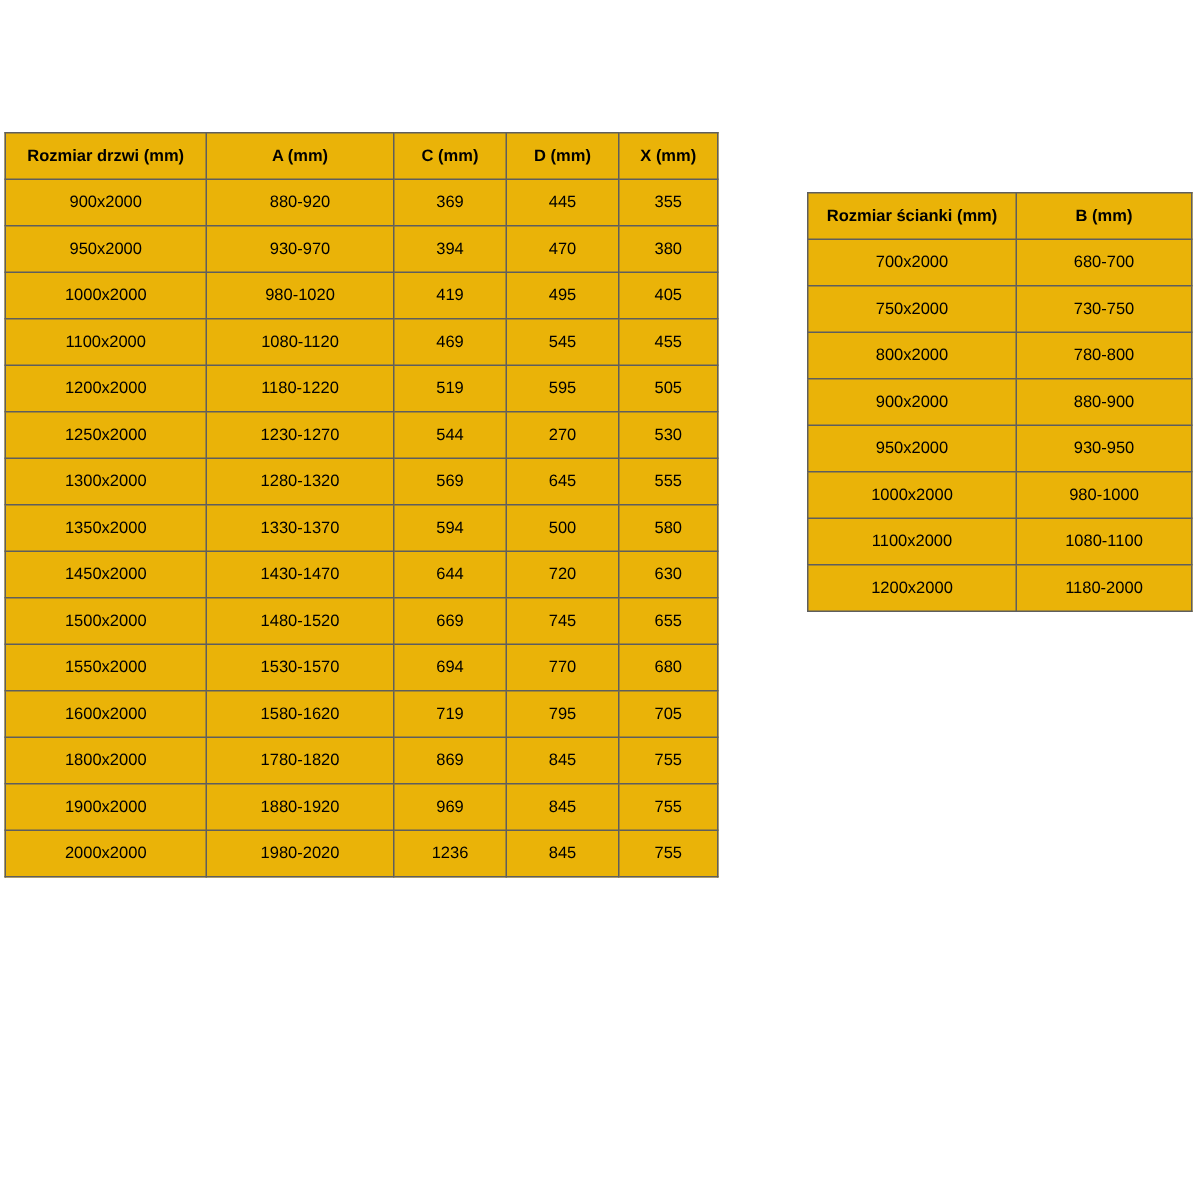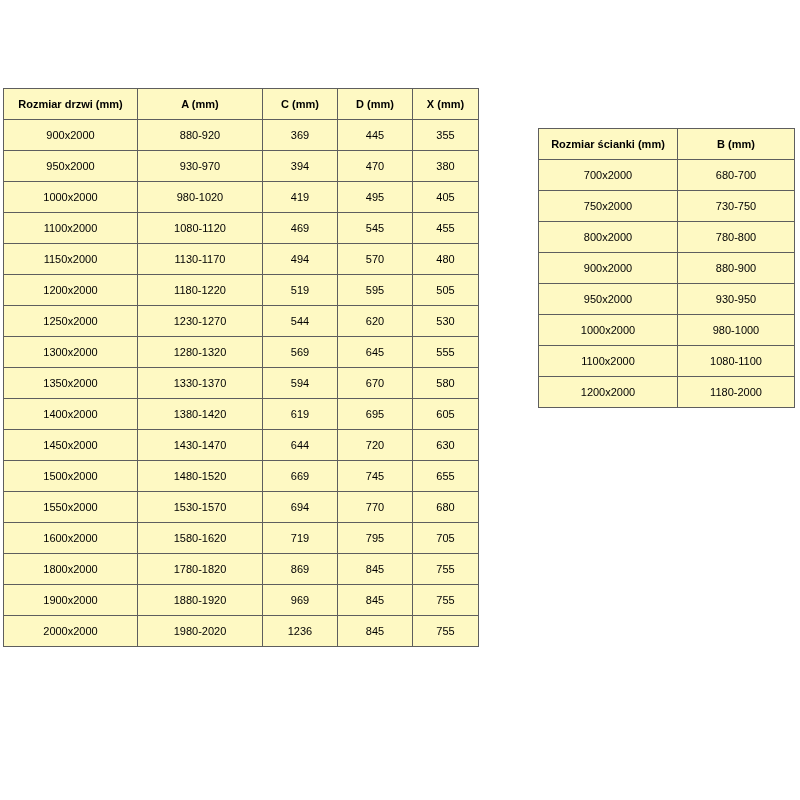--- a/index.html
+++ b/index.html
@@ -14,21 +14,21 @@
     position: relative;
     width: 800px;
     height: 800px;
     background: #ffffff;
     overflow: hidden;
   }
   table.spec {
     position: absolute;
     border-collapse: collapse;
     table-layout: fixed;
-    background: #fef9c3;
+    background: #eab308;
     padding-left: 44px;
   }
   table.spec th, table.spec td {
     border: 1px solid #5e5e5e;
     text-align: center;
     vertical-align: middle;
     padding: 0;
     font-size: 11px;
     color: #000000;
     height: 30px;
@@ -95,60 +95,46 @@
           <td>405</td>
         </tr>
         <tr>
           <td>1100x2000</td>
           <td>1080-1120</td>
           <td>469</td>
           <td>545</td>
           <td>455</td>
         </tr>
         <tr>
-          <td>1150x2000</td>
-          <td>1130-1170</td>
-          <td>494</td>
-          <td>570</td>
-          <td>480</td>
-        </tr>
-        <tr>
           <td>1200x2000</td>
           <td>1180-1220</td>
           <td>519</td>
           <td>595</td>
           <td>505</td>
         </tr>
         <tr>
           <td>1250x2000</td>
           <td>1230-1270</td>
           <td>544</td>
-          <td>620</td>
+          <td>270</td>
           <td>530</td>
         </tr>
         <tr>
           <td>1300x2000</td>
           <td>1280-1320</td>
           <td>569</td>
           <td>645</td>
           <td>555</td>
         </tr>
         <tr>
           <td>1350x2000</td>
           <td>1330-1370</td>
           <td>594</td>
-          <td>670</td>
+          <td>500</td>
           <td>580</td>
-        </tr>
-        <tr>
-          <td>1400x2000</td>
-          <td>1380-1420</td>
-          <td>619</td>
-          <td>695</td>
-          <td>605</td>
         </tr>
         <tr>
           <td>1450x2000</td>
           <td>1430-1470</td>
           <td>644</td>
           <td>720</td>
           <td>630</td>
         </tr>
         <tr>
           <td>1500x2000</td>

